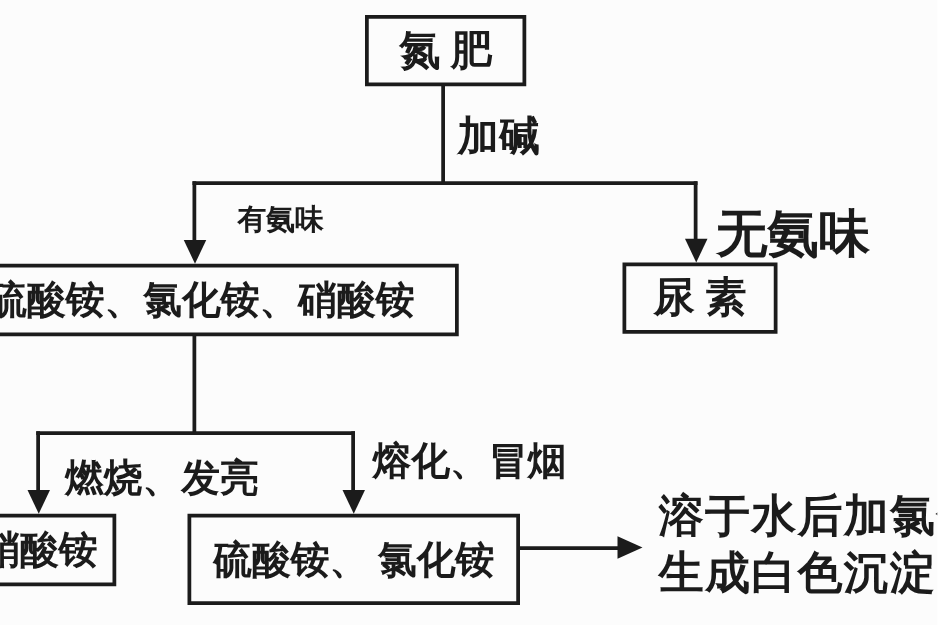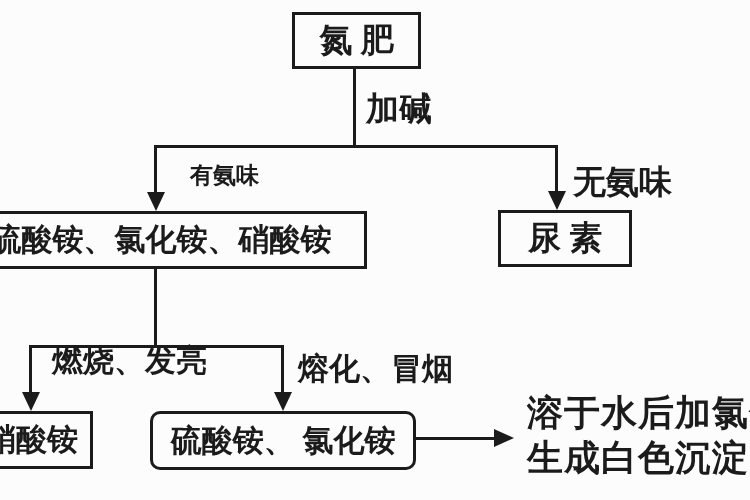--- a/index.html
+++ b/index.html
@@ -79,50 +79,50 @@
   <div class="hline" style="left:154px; top:145px; width:404px; height:3px;"></div>
 
   <div class="vline" style="left:154px; top:145px; width:3px; height:50px;"></div>
   <div class="arrow-down" style="left:147px; top:192px;"></div>
 
   <span class="edge-label" style="left:170px; top:160px; font-size:23px;margin-left:20px;">有氨味</span>
 
   <div class="vline" style="left:555px; top:145px; width:3px; height:50px;"></div>
   <div class="arrow-down" style="left:548px; top:191px;"></div>
 
-  <span class="edge-label" style="left:573px; top:160px; font-size:33px;">无氨味</span>
+  <span class="edge-label" style="left:573px; top:160px; font-size:41px;">无氨味</span>
 
   <div class="node" style="left:-45px; top:211px; width:412px; height:58px; font-size:31px;">
     <span>硫酸铵、氯化铵、硝酸铵</span>
   </div>
 
-  <div class="node" style="left:498px; top:210px; width:134px; height:57px; font-size:33px;">
+  <div class="node" style="left:498px; top:210px; width:124px; height:57px; font-size:33px;">
     <span>尿 素</span>
   </div>
 
   <div class="vline" style="left:154px; top:267px; width:3px; height:81px;"></div>
 
 
   <div class="hline" style="left:29px; top:345px; width:255px; height:3px;"></div>
 
   <div class="vline" style="left:29px; top:345px; width:3px; height:50px;"></div>
   <div class="arrow-down" style="left:22px; top:392px;"></div>
 
-  <span class="edge-label" style="left:52px; top:340px; font-size:31px;">燃烧、发亮</span>
+  <span class="edge-label" style="left:52px; top:362px; font-size:31px;">燃烧、发亮</span>
 
   <div class="vline" style="left:281px; top:345px; width:3px; height:50px;"></div>
   <div class="arrow-down" style="left:274px; top:392px;"></div>
 
   <span class="edge-label" style="left:298px; top:348px; font-size:31px;">熔化、冒烟</span>
 
   <div class="node" style="left:-30px; top:411px; width:123px; height:58px; font-size:31px;">
     <span>硝酸铵</span>
   </div>
 
-  <div class="node" style="left:150px; top:411px; width:266px; height:59px; font-size:31px;border-radius:10px;">
+  <div class="node" style="left:150px; top:411px; width:266px; height:73px; font-size:31px;">
     <span>硫酸铵、 氯化铵</span>
   </div>
 
   <div class="hline" style="left:416px; top:437px; width:80px; height:3px;"></div>
   <div class="arrow-right" style="left:494px; top:429px;"></div>
 
   <div class="result-note">
     <div>溶于水后加氯化</div>
     <div>生成白色沉淀的</div>
   </div>

